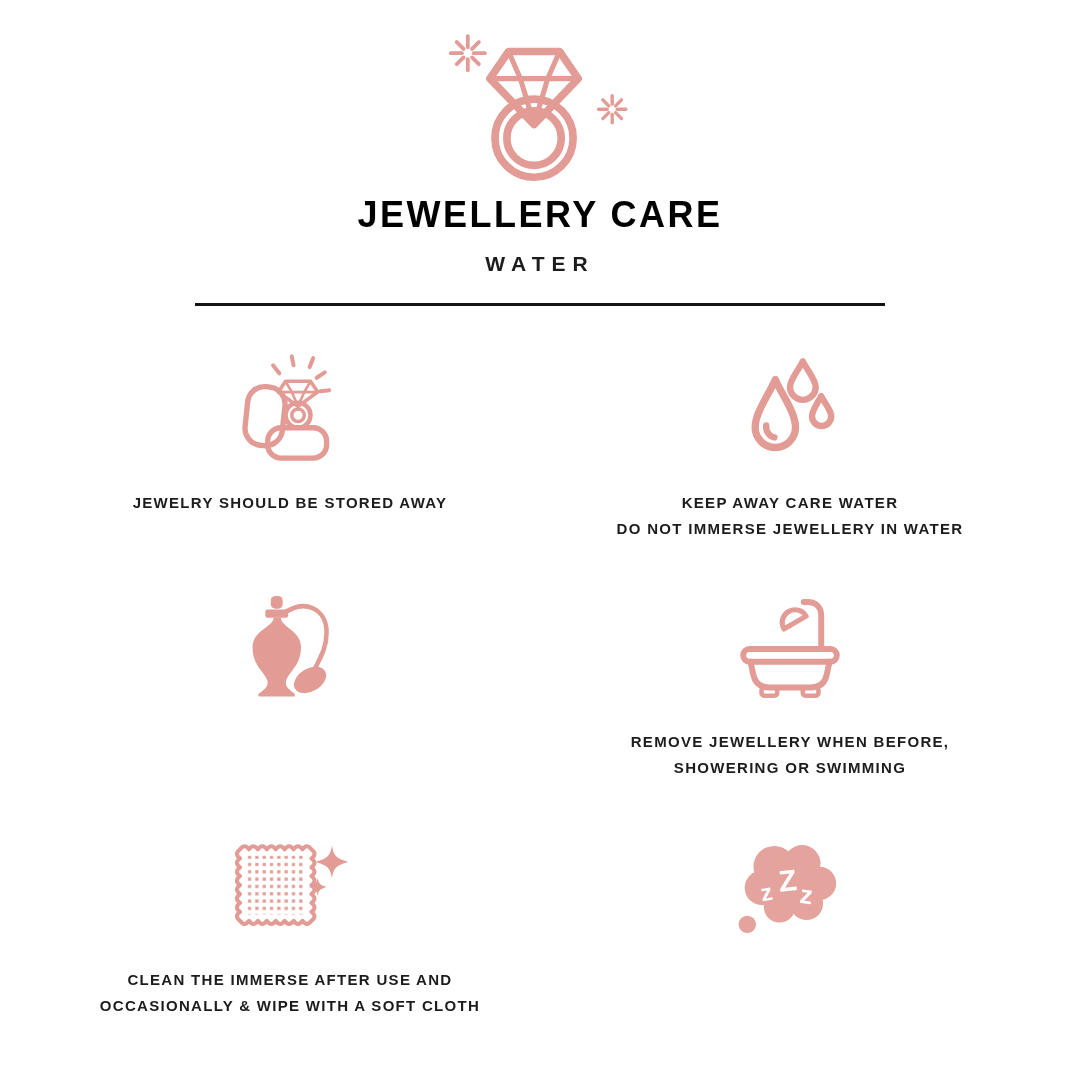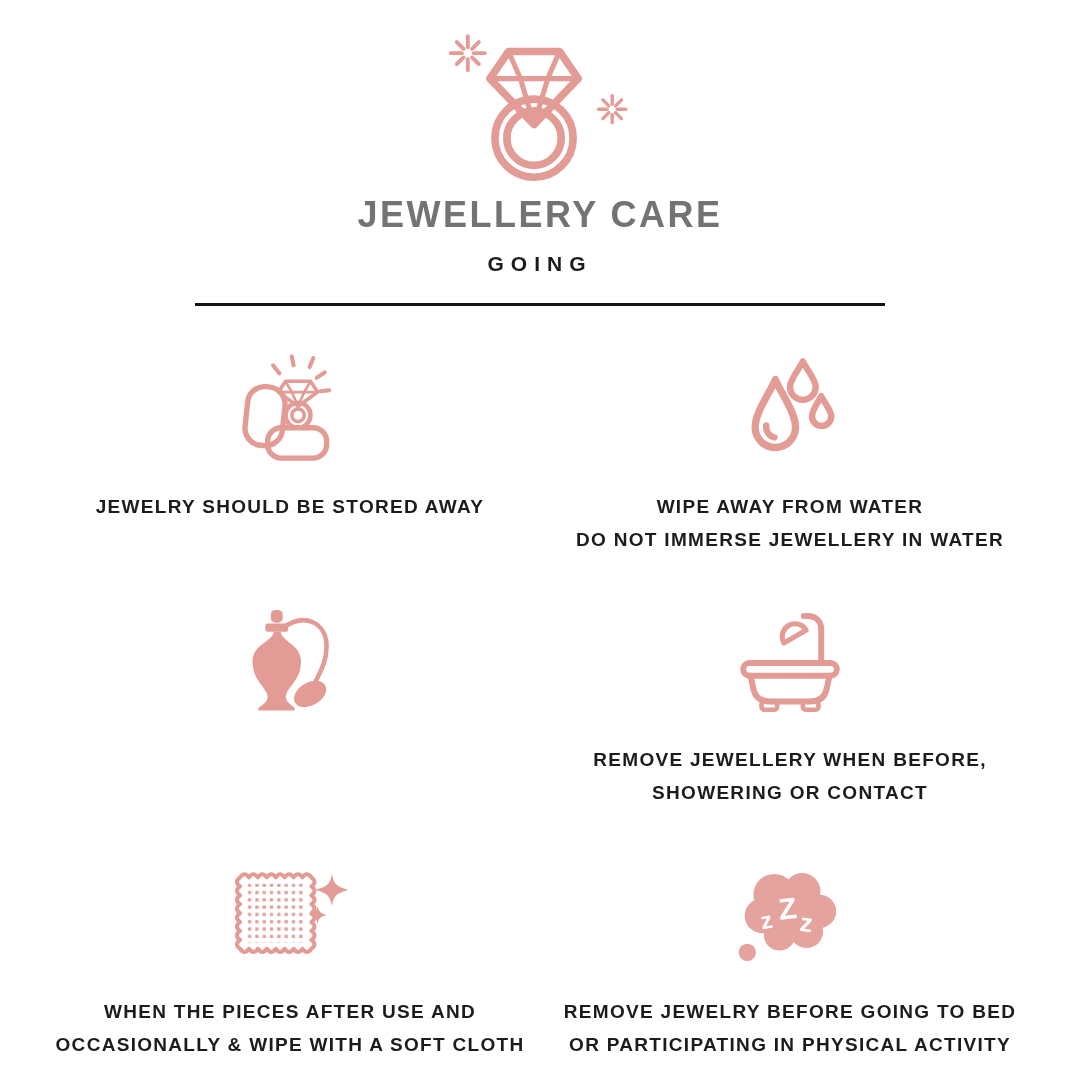--- a/index.html
+++ b/index.html
@@ -4,38 +4,38 @@
 <style>
   html,body{margin:0;padding:0;background:#ffffff;}
   .page{
     width:1080px;height:1080px;background:#ffffff;overflow:hidden;
     font-family:"Liberation Sans",sans-serif;color:#1c1c1c;
   }
   .header{padding-top:26px;text-align:center;}
   .header svg{display:block;margin:0 auto;}
   .title{
     margin:10px 0 0;font-size:36px;font-weight:800;letter-spacing:2.5px;
-    color:#737373;
+    color:#000000;
   }
   .subtitle{
     margin:16px 0 0;font-size:21px;font-weight:700;letter-spacing:7px;
     color:#1c1c1c;
   }
   .divider{width:690px;height:3px;background:#141414;margin:27px auto 0;}
   .grid{
     width:980px;margin:42px auto 0;
     display:grid;grid-template-columns:1fr 1fr;row-gap:44px;column-gap:20px;
   }
   .cell{display:flex;flex-direction:column;align-items:center;}
   .icon-wrap{
     height:122px;display:flex;align-items:center;justify-content:center;
     margin-bottom:20px;
   }
   .caption{
-    text-align:center;font-size:19px;font-weight:700;letter-spacing:1.3px;
+    text-align:center;font-size:15px;font-weight:700;letter-spacing:1.3px;
     line-height:1.75;color:#1c1c1c;white-space:nowrap;
   }
   .pink-stroke{stroke:#e29b95;fill:none;}
 </style>
 </head>
 <body>
 
 <div class="page">
 
   <div class="header">
@@ -67,21 +67,21 @@
           <line x1="196" y1="104" x2="196" y2="114"></line>
         <line x1="180" y1="98" x2="190" y2="98"></line>
           <line x1="202" y1="98" x2="212" y2="98"></line>
         <line x1="185" y1="87" x2="192" y2="94"></line>
           <line x1="200" y1="102" x2="207" y2="109"></line>
         <line x1="207" y1="87" x2="200" y2="94"></line>
           <line x1="192" y1="102" x2="185" y2="109"></line>
       </g>
     </svg>
     <h1 class="title">JEWELLERY CARE</h1>
-    <div class="subtitle">GOING</div>
+    <div class="subtitle">WATER</div>
     <div class="divider"></div>
   </div>
 
   <div class="grid">
 
     <div class="cell">
       <div class="icon-wrap">
         <svg width="116" height="116" viewBox="0 0 130 130">
           <g class="pink-stroke" stroke-linecap="round" stroke-linejoin="round">
             <rect x="16" y="40" width="42" height="66" rx="19" stroke-width="6" transform="rotate(6 37 73)"></rect>
@@ -112,21 +112,21 @@
         <svg width="92" height="110" viewBox="0 0 100 120">
           <g class="pink-stroke" stroke-linecap="round" stroke-linejoin="round">
             <path d="M34,28 C26,46 12,64 12,80 a22,22 0 0 0 44,0 C56,64 42,46 34,28 Z" stroke-width="8"></path>
             <path d="M24,78 a11,12 0 0 0 9,13" stroke-width="7"></path>
             <path d="M64,8 C59,18 50,28 50,36 a14,14 0 0 0 28,0 C78,28 69,18 64,8 Z" stroke-width="7"></path>
             <path d="M84,46 C80,54 74,61 74,68 a10.5,10.5 0 0 0 21,0 C95,61 88,54 84,46 Z" stroke-width="7"></path>
           </g>
         </svg>
       </div>
       <div class="caption">
-        <div>WIPE AWAY FROM WATER</div>
+        <div>KEEP AWAY CARE WATER</div>
         <div>DO NOT IMMERSE JEWELLERY IN WATER</div>
       </div>
     </div>
 
     <div class="cell">
       <div class="icon-wrap">
         <svg width="106" height="116" viewBox="0 0 116 126">
           <path d="M50,26 C74,8 98,20 98,46 C98,62 92,72 86,84" class="pink-stroke" stroke-width="5" stroke-linecap="round"></path>
           <g fill="#e29b95" stroke="none">
             <rect x="37" y="6" width="13" height="14" rx="5"></rect>
@@ -148,21 +148,21 @@
             </g>
             <rect x="10" y="63" width="102" height="14" rx="7" stroke-width="6.5"></rect>
             <path d="M18,77 L21,91 C23,101 29,105 39,105 L83,105 C93,105 99,101 101,91 L104,77" stroke-width="6.5"></path>
             <rect x="30" y="105" width="17" height="9" rx="3" stroke-width="5"></rect>
             <rect x="75" y="105" width="17" height="9" rx="3" stroke-width="5"></rect>
           </g>
         </svg>
       </div>
       <div class="caption">
         <div>REMOVE JEWELLERY WHEN BEFORE,</div>
-        <div>SHOWERING OR CONTACT</div>
+        <div>SHOWERING OR SWIMMING</div>
       </div>
     </div>
 
     <div class="cell">
       <div class="icon-wrap">
         <svg width="132" height="110" viewBox="0 0 148 122">
           <defs>
             <pattern id="dotpat" width="8.2" height="8.2" patternUnits="userSpaceOnUse">
               <rect x="2.3" y="2.3" width="3.6" height="3.6" fill="#e29b95"></rect>
             </pattern>
@@ -172,21 +172,21 @@
                    q-5,7 -10,0 q-5,7 -10,0 q-5,7 -10,0 q-5,7 -10,0 q-5,7 -10,0 q-5,7 -10,0 q-5,7 -10,0 q-5,7 -10,0
                    q-7,-5 0,-10 q-7,-5 0,-10 q-7,-5 0,-10 q-7,-5 0,-10 q-7,-5 0,-10 q-7,-5 0,-10 q-7,-5 0,-10 q-7,-5 0,-10 Z" class="pink-stroke" stroke-width="4.5" stroke-linejoin="round"></path>
           <rect x="25" y="27" width="66" height="66" fill="url(#dotpat)"></rect>
           <g fill="#e29b95">
             <path d="M121,16 C123.2,27.5 125.5,29.8 139,34 C125.5,38.2 123.2,40.5 121,52 C118.8,40.5 116.5,38.2 103,34 C116.5,29.8 118.8,27.5 121,16 Z"></path>
             <path d="M105,52 C106.3,58.5 107.5,59.7 115,62 C107.5,64.3 106.3,65.5 105,72 C103.7,65.5 102.5,64.3 95,62 C102.5,59.7 103.7,58.5 105,52 Z"></path>
           </g>
         </svg>
       </div>
       <div class="caption">
-        <div>WHEN THE PIECES AFTER USE AND</div>
+        <div>CLEAN THE IMMERSE AFTER USE AND</div>
         <div>OCCASIONALLY &amp; WIPE WITH A SOFT CLOTH</div>
       </div>
     </div>
 
     <div class="cell">
       <div class="icon-wrap">
         <svg width="122" height="106" viewBox="0 0 140 120">
           <g fill="#e5a39d" stroke="none">
             <circle cx="52" cy="38" r="24"></circle>
             <circle cx="84" cy="34" r="21"></circle>
@@ -197,20 +197,16 @@
             <circle cx="70" cy="58" r="29"></circle>
             <circle cx="21" cy="104" r="10"></circle>
           </g>
           <g fill="#ffffff" font-family="Liberation Sans, sans-serif" font-weight="800">
             <text x="36" y="77" font-size="27" transform="rotate(-10 42 66)">z</text>
             <text x="57" y="66" font-size="34" transform="rotate(-6 64 54)">Z</text>
             <text x="82" y="80" font-size="29" transform="rotate(8 88 68)">z</text>
           </g>
         </svg>
       </div>
-      <div class="caption">
-        <div>REMOVE JEWELRY BEFORE GOING TO BED</div>
-        <div>OR PARTICIPATING IN PHYSICAL ACTIVITY</div>
-      </div>
     </div>
 
   </div>
 </div>
 
 </body></html>

